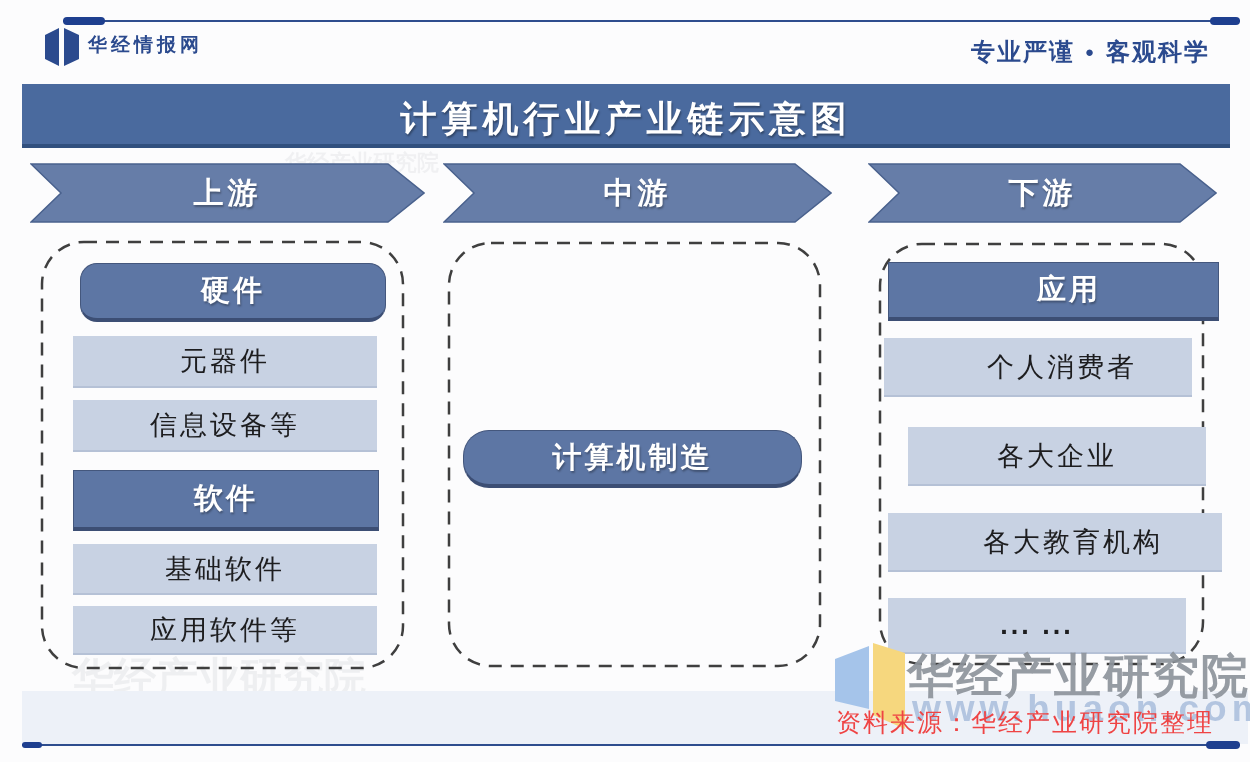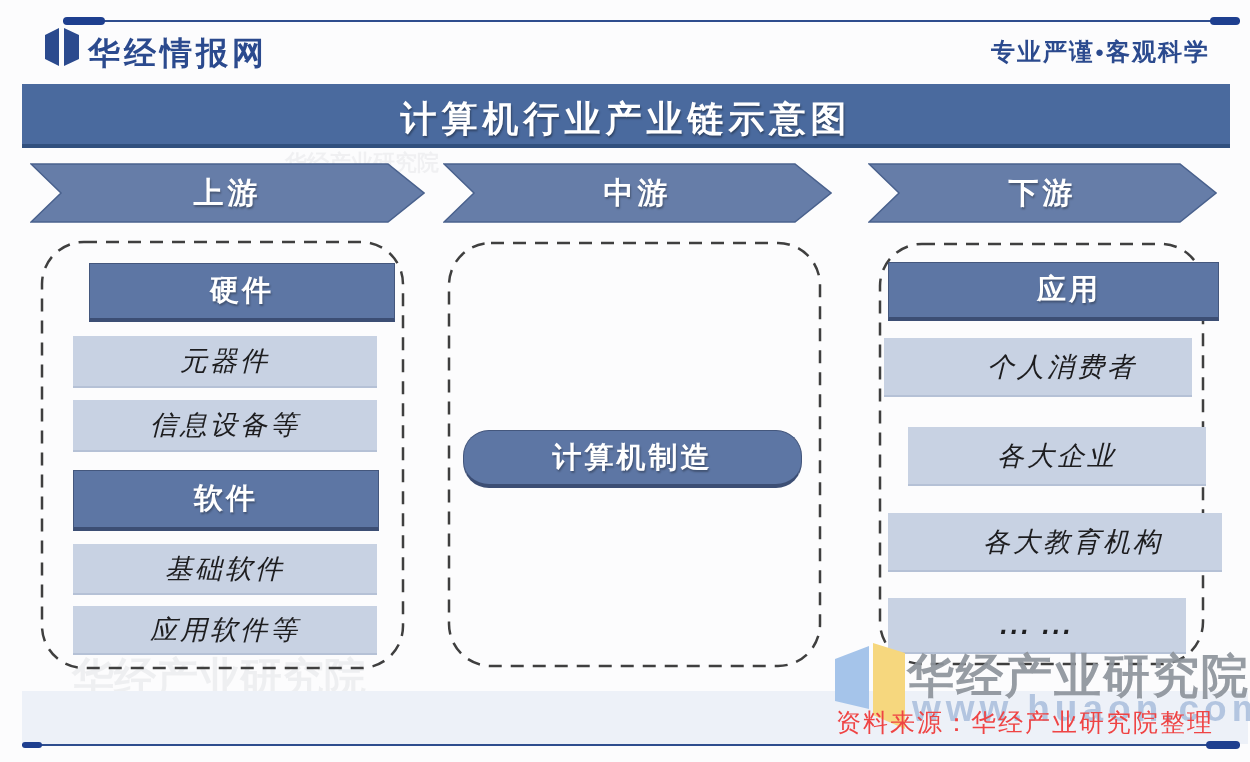--- a/index.html
+++ b/index.html
@@ -7,26 +7,26 @@
     position:relative;width:1250px;height:762px;overflow:hidden;
     background:#fcfcfd;
     font-family:"Liberation Sans","DejaVu Sans",sans-serif;
   }
   
   .rule{position:absolute;background:#2e4d8e;}
   .rule-cap{position:absolute;background:#1e3f8f;border-radius:4px;}
   
   .brand-text{
     position:absolute;left:88px;top:32px;
-    font-size:32px;font-weight:bold;color:#2b4a8e;letter-spacing:4px;
+    font-size:19px;font-weight:bold;color:#2b4a8e;letter-spacing:4px;
   }
   .slogan{
     position:absolute;right:40px;top:36px;
     font-size:24px;font-weight:bold;color:#2b4a8e;letter-spacing:2px;
-    display:flex;align-items:center;
+    display:flex;align-items:center;gap:10px;
   }
   .slogan .dot{font-size:15px;line-height:24px;}
   
   .title-bar{
     position:absolute;left:22px;top:84px;width:1208px;height:60px;
     background:#4a6a9e;border-bottom:4px solid #31507e;
     display:flex;align-items:flex-end;justify-content:center;
   }
   .title-bar .t{
     color:#ffffff;font-size:36px;font-weight:bold;letter-spacing:5px;
@@ -48,21 +48,21 @@
     position:absolute;display:flex;align-items:center;justify-content:center;
     letter-spacing:3px;
   }
   .bar.dark{
     background:#5d76a4;border:1px solid #44577d;border-bottom:4px solid #3c4e74;
     color:#ffffff;font-size:29px;font-weight:bold;
     text-shadow:1px 2px 2px rgba(0,0,0,0.3);
   }
   .bar.light{
     background:#c8d2e3;border-bottom:2px solid #b5c1d6;
-    color:#1d1d1f;font-size:27px;font-style:italic;
+    color:#1d1d1f;font-size:27px;
   }
   
   .wm-ghost{
     position:absolute;color:#5b6470;font-weight:bold;white-space:nowrap;
   }
   .wm-name{
     position:absolute;left:907px;top:645px;
     font-size:47px;font-weight:bold;color:#8e949c;letter-spacing:2px;
     opacity:0.92;white-space:nowrap;
   }
@@ -130,21 +130,21 @@
   <svg class="groupbox" style="left:40px;top:240px;" width="365" height="430">
     <rect x="2" y="2" width="361" height="426" rx="42" fill="none" stroke="#3f3f3f" stroke-width="2.5" stroke-dasharray="13 9"></rect>
   </svg>
   <svg class="groupbox" style="left:447px;top:241px;" width="375" height="427">
     <rect x="2" y="2" width="371" height="423" rx="42" fill="none" stroke="#3f3f3f" stroke-width="2.5" stroke-dasharray="13 9"></rect>
   </svg>
   <svg class="groupbox" style="left:878px;top:242px;" width="327" height="424">
     <rect x="2" y="2" width="323" height="420" rx="42" fill="none" stroke="#3f3f3f" stroke-width="2.5" stroke-dasharray="13 9"></rect>
   </svg>
 
-  <div class="bar dark" style="left:89px;top:263px;width:304px;height:54px;">硬件</div>
+  <div class="bar dark" style="left:80px;top:263px;width:304px;height:54px;border-radius:17px;">硬件</div>
   <div class="bar light" style="left:73px;top:336px;width:304px;height:50px;">元器件</div>
   <div class="bar light" style="left:73px;top:400px;width:304px;height:50px;">信息设备等</div>
   <div class="bar dark" style="left:73px;top:470px;width:304px;height:56px;">软件</div>
   <div class="bar light" style="left:73px;top:544px;width:304px;height:49px;">基础软件</div>
   <div class="bar light" style="left:73px;top:606px;width:304px;height:47px;">应用软件等</div>
 
   <div class="bar dark" style="left:463px;top:430px;width:337px;height:53px;border-radius:26px;">计算机制造</div>
 
   <div class="bar dark" style="left:888px;top:262px;width:298px;height:54px;padding-left:31px;">应用</div>
   <div class="bar light" style="left:884px;top:338px;width:260px;height:57px;padding-left:48px;">个人消费者</div>

